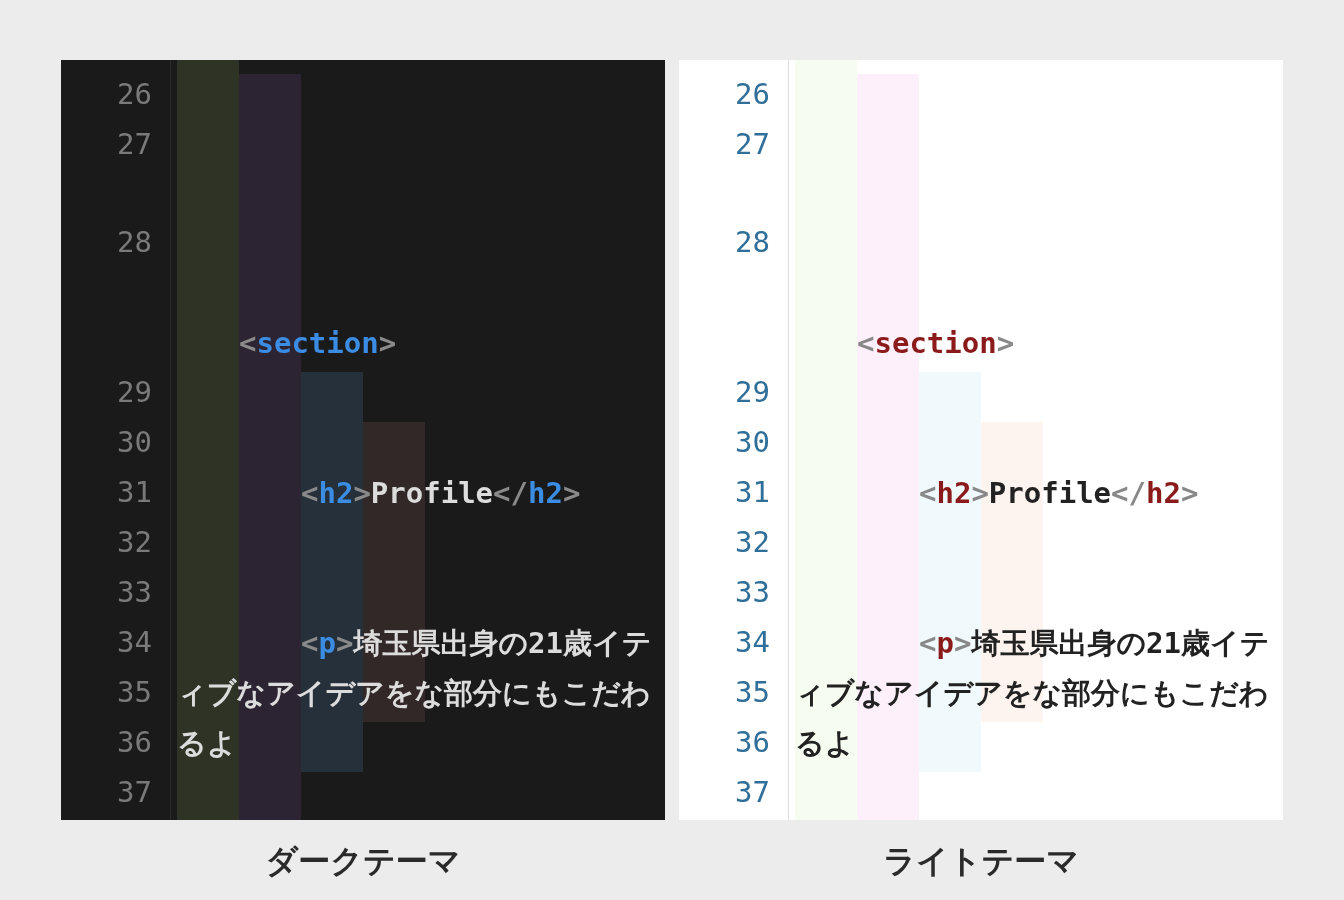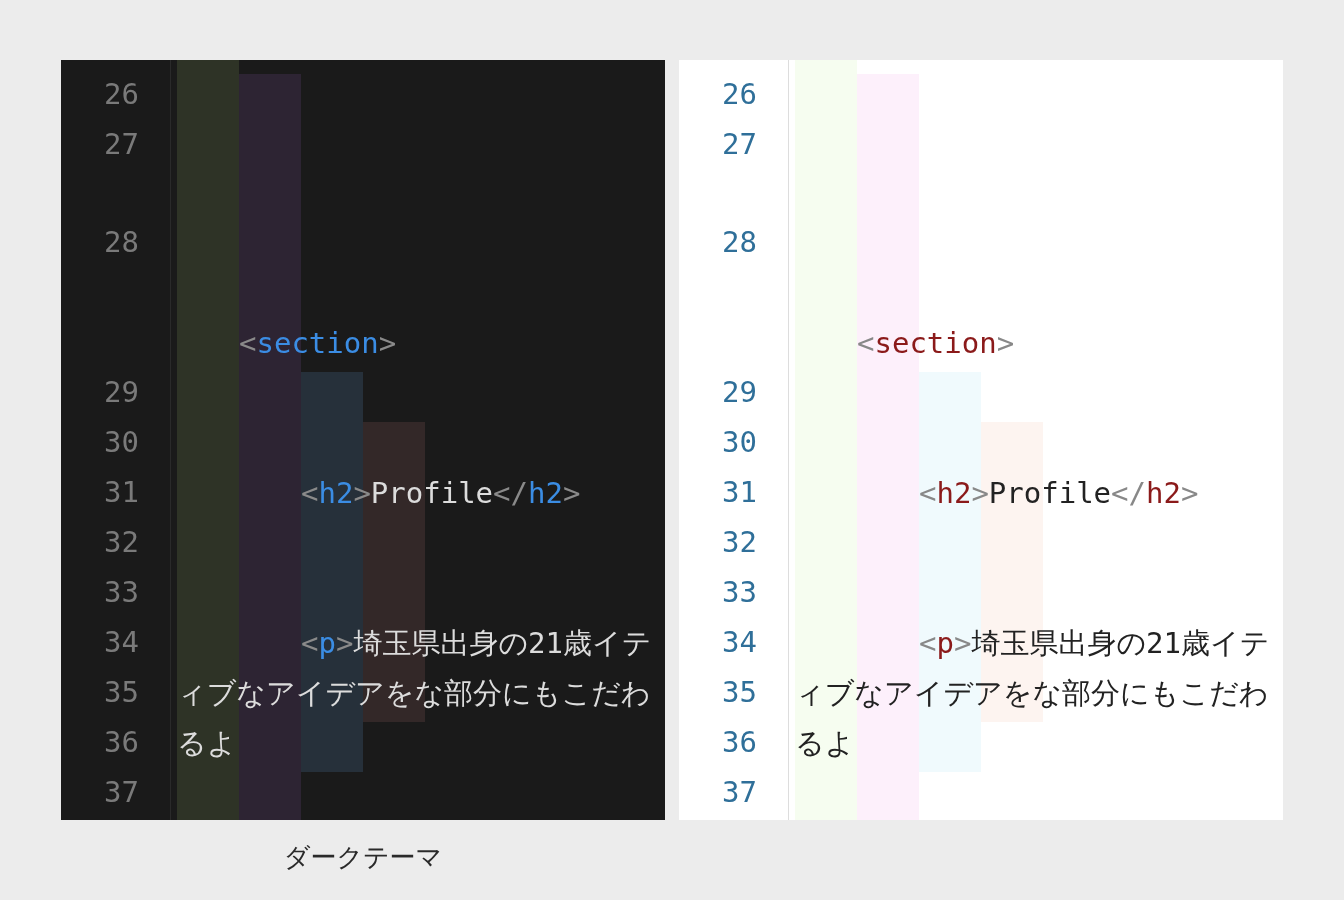--- a/index.html
+++ b/index.html
@@ -23,40 +23,41 @@
     height: 760px;
     overflow: hidden;
     font-family: "Menlo", "Consolas", monospace;
     font-size: 29px;
     line-height: 1.72;
     display: flex;
     position: relative;
   }
   .caption {
     text-align: center;
-    font-size: 26px;
-    font-weight: 400;
+    font-size: 32px;
+    font-weight: 700;
     color: #2a2a2a;
     margin-top: 20px;
   }
   .gutter {
     width: 110px;
     text-align: right;
-    padding-right: 31px;
+    padding-right: 18px;
     padding-top: 10px;
     flex-shrink: 0;
   }
   .gutter .ln { height: 50px; }
   .gutter .ln.wrap2 { height: 150px; margin-top: 48px; } 
   .code {
     flex: 1;
     padding-top: 10px;
     padding-left: 6px;
     position: relative;
     white-space: pre;
+    font-weight: bold;
   }
   .indent-guides {
     position: absolute;
     left: 0; top: 0; bottom: 0;
     pointer-events: none;
   }
   .guide {
     position: absolute;
     top: 0; bottom: 0;
     width: 62px;
@@ -173,15 +174,16 @@
           
           
           
           
           
           
           
         </div>
       </div>
     </div>
+    <div class="caption">ライトテーマ</div>
   </div>
 
 </div>
 
 </body></html>

